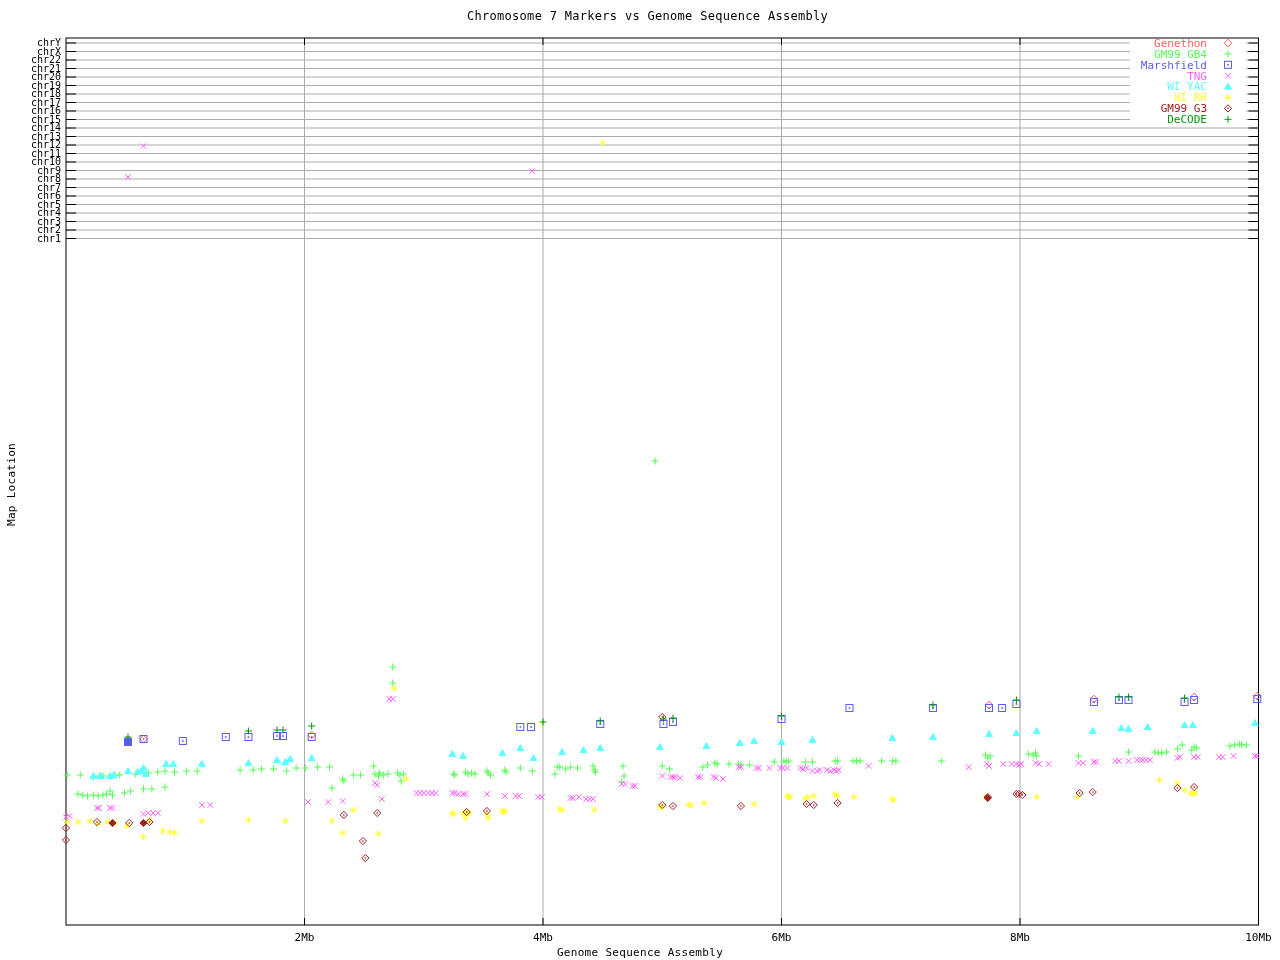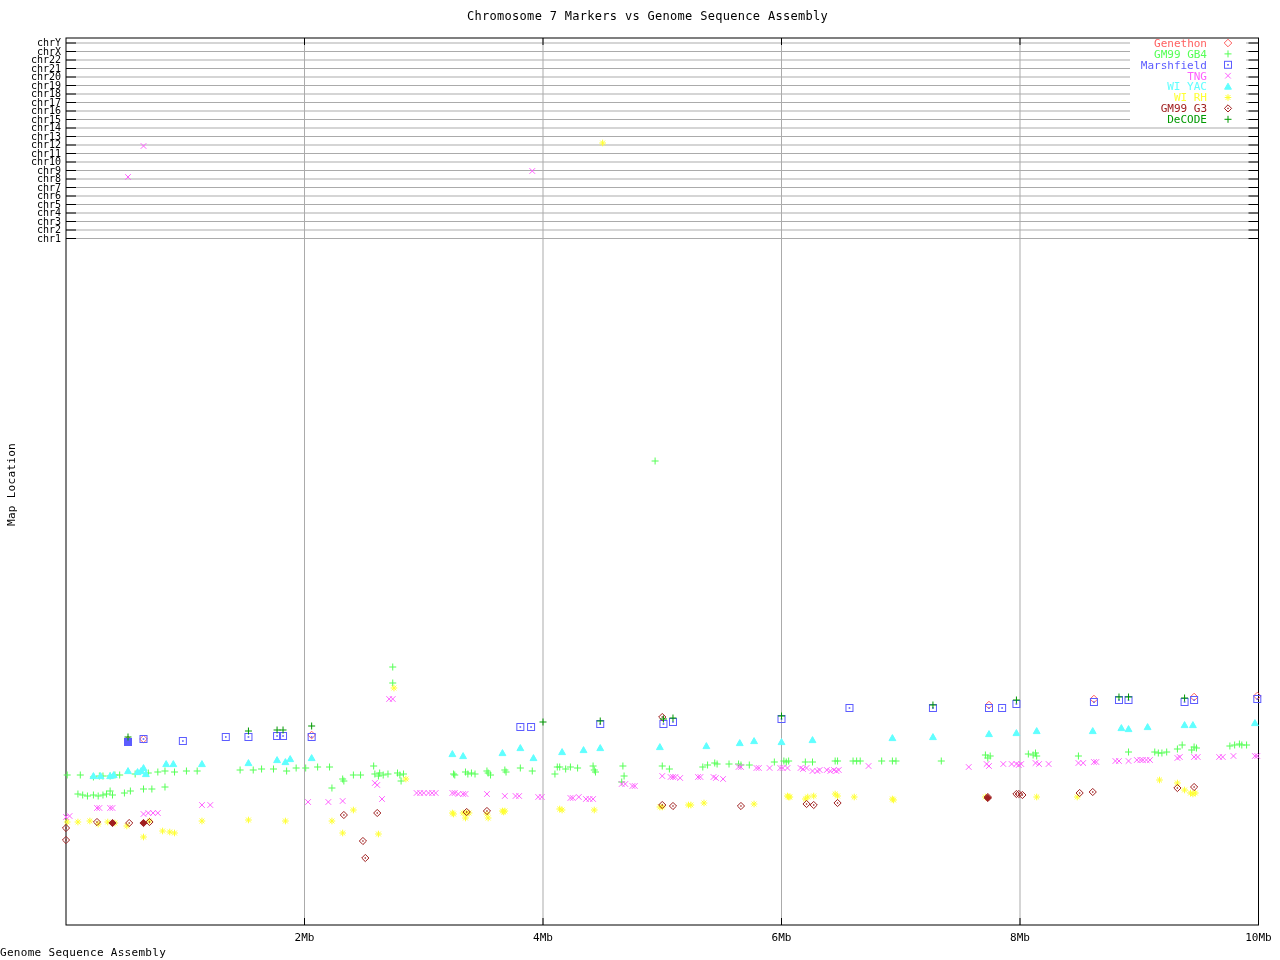--- a/index.html
+++ b/index.html
@@ -1,21 +1,21 @@
 <!DOCTYPE html>
 <html><head>
 <meta charset="utf-8">
 <style>
   html,body{margin:0;padding:0;background:#ffffff;}
   #screen{position:relative;width:1280px;height:960px;background:#ffffff;overflow:hidden;
           font-family:"DejaVu Sans Mono",monospace;color:#000;}
   #chart-svg{position:absolute;left:0;top:0;}
   .overlay{position:absolute;white-space:pre;}
   #title{left:0;right:0;top:9px;text-align:center;font-size:12px;letter-spacing:0.3px;padding-left:15px;}
-  #xlabel{left:0;right:0;top:946px;text-align:left;font-size:11px;letter-spacing:0.3px;}
+  #xlabel{left:0;right:0;top:946px;text-align:center;font-size:11px;letter-spacing:0.3px;}
   #ylabel{left:-39px;top:478px;width:100px;text-align:center;font-size:11px;
           transform:rotate(-90deg);transform-origin:center;letter-spacing:0.3px;}
 </style>
 </head>
 <body>
 
 <div id="screen">
   <svg id="chart-svg" width="1280" height="960">
       <g>
         <line x1="66" y1="43" x2="1258.5" y2="43" stroke="#ababab" stroke-width="1"></line>

